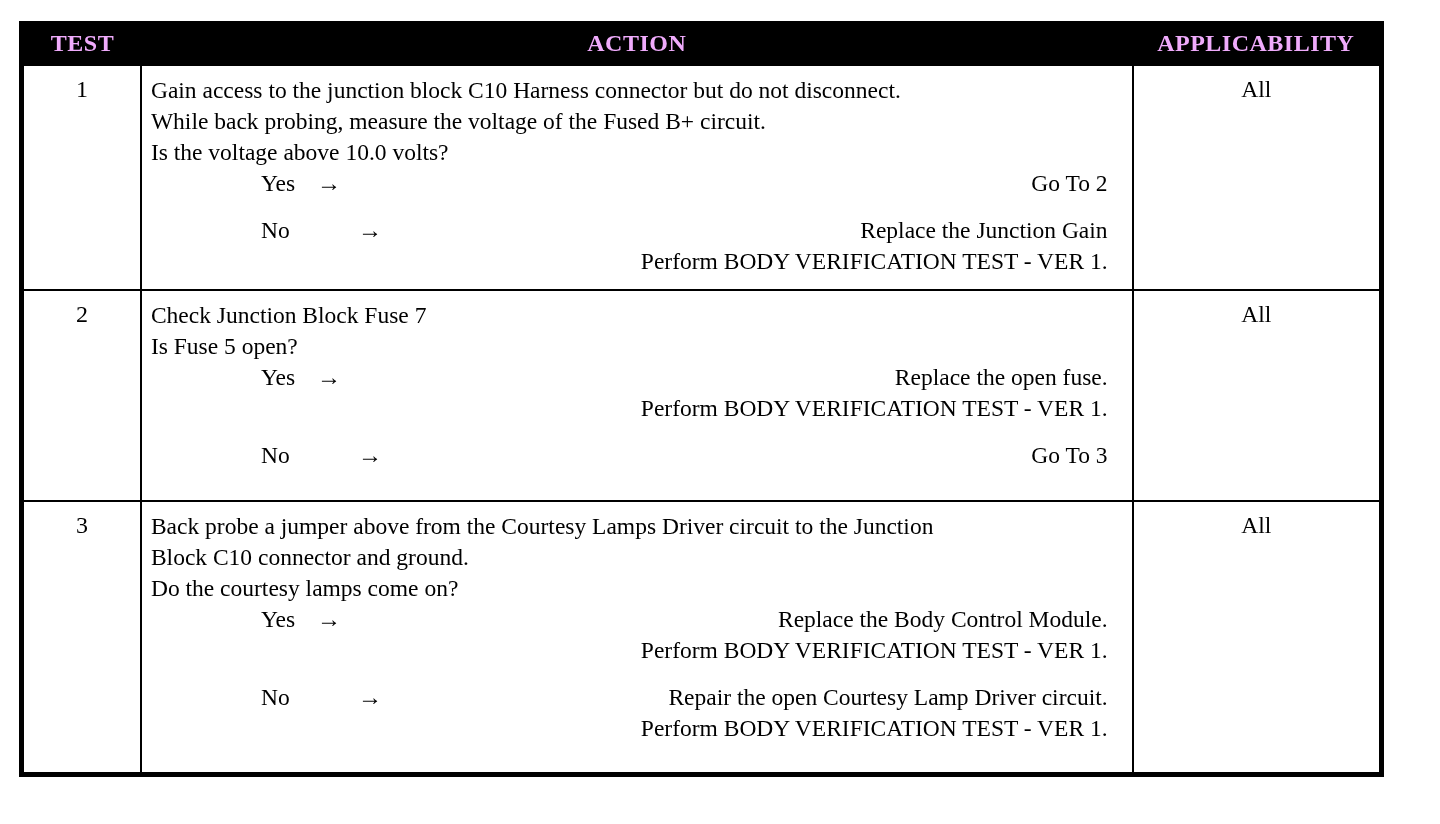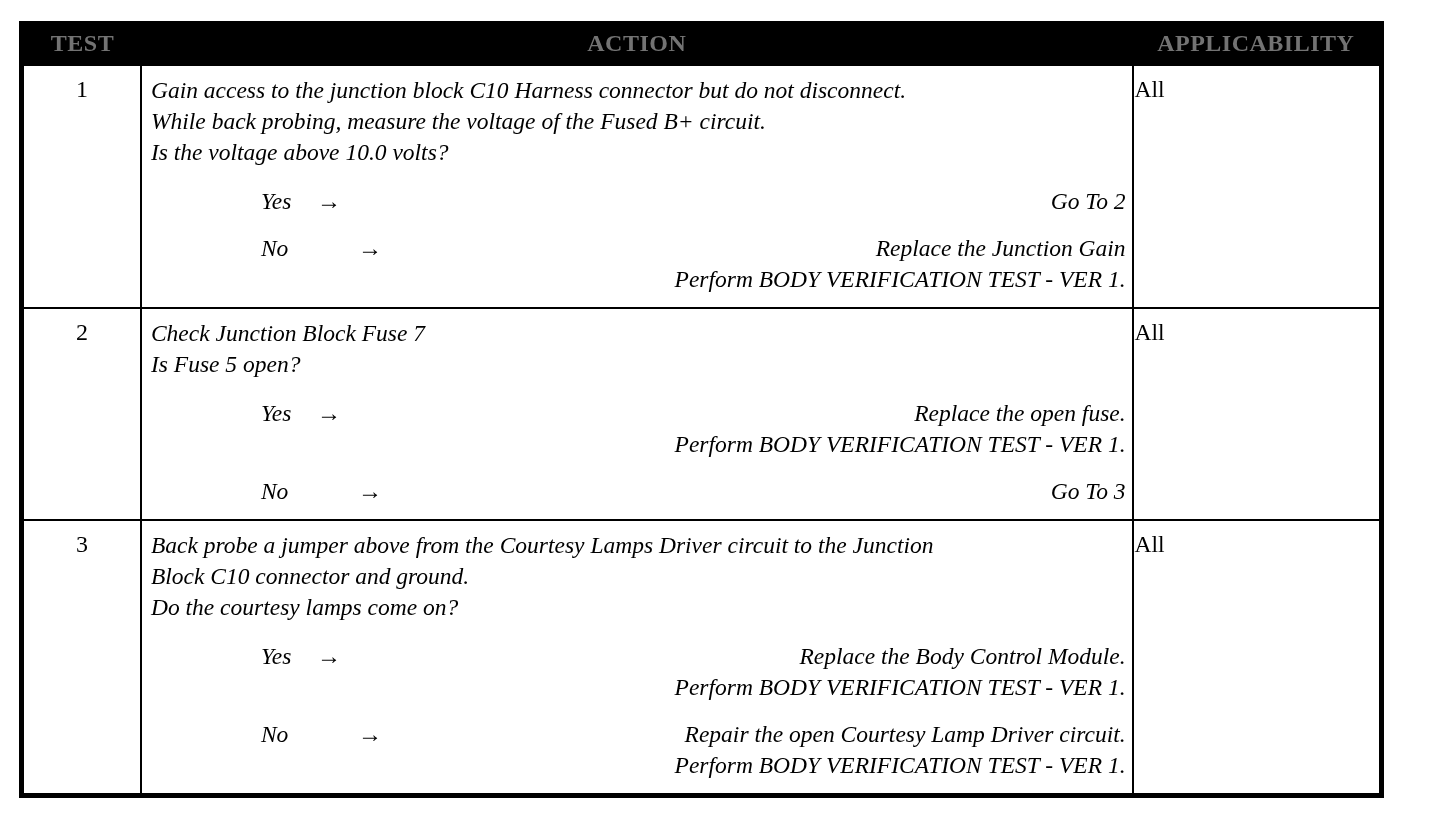--- a/index.html
+++ b/index.html
@@ -34,21 +34,21 @@
     border: 5px solid #000000;
     table-layout: fixed;
   }
 
   .diag-table thead tr {
     background: #000000;
   }
 
   .diag-table th {
     background: #000000;
-    color: #737373;
+    color: #f0abfc;
     font-weight: bold;
     font-size: 24px;
     letter-spacing: 0.5px;
     padding: 4px 0 7px 0;
     border: none;
     text-align: center;
     vertical-align: middle;
     height: 33px;
     box-sizing: border-box;
   }
@@ -65,40 +65,39 @@
 
   .col-test {
     width: 119px;
     text-align: center;
     font-size: 24px;
     padding-top: 10px;
     padding-bottom: 6px;
   }
   .col-action {
     width: 988px;
-    padding: 9px 6px 12px 9px;
+    padding: 9px 24px 12px 9px;
     font-size: 23.5px;
     line-height: 1.32;
-    font-style: italic;
   }
   .col-applic {
     width: 248px;
+    text-align: center;
     font-size: 23.5px;
     padding-top: 10px;
   }
 
   .stem {
     margin: 0;
   }
   .stem-line {
     white-space: nowrap;
   }
 
   .branches {
-    margin-top: 18px;
   }
   .branch {
     display: flex;
     align-items: flex-start;
     margin-bottom: 16px;
   }
   .branch:last-child {
     margin-bottom: 0;
     gap: 41px;
   }

